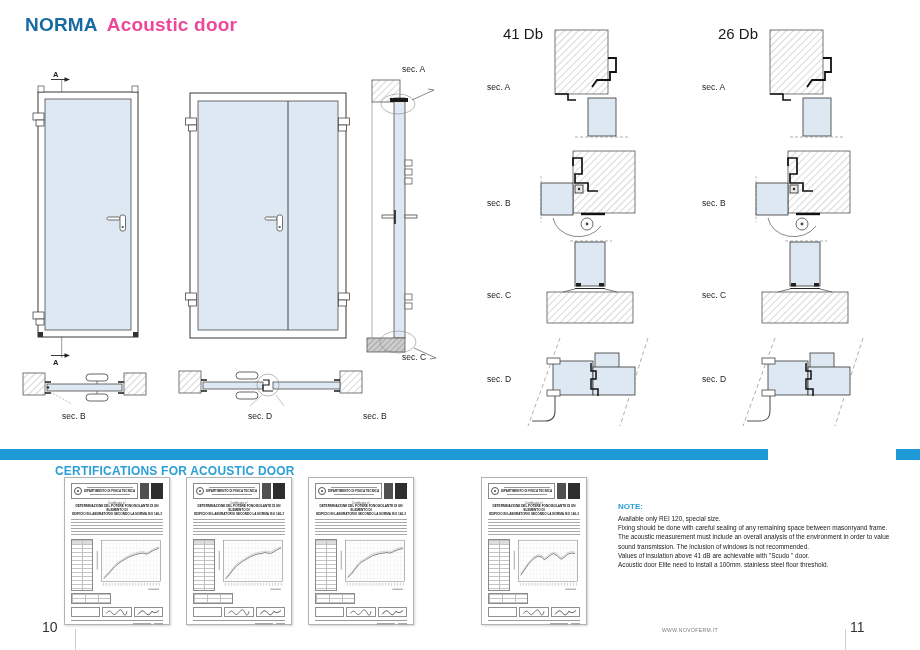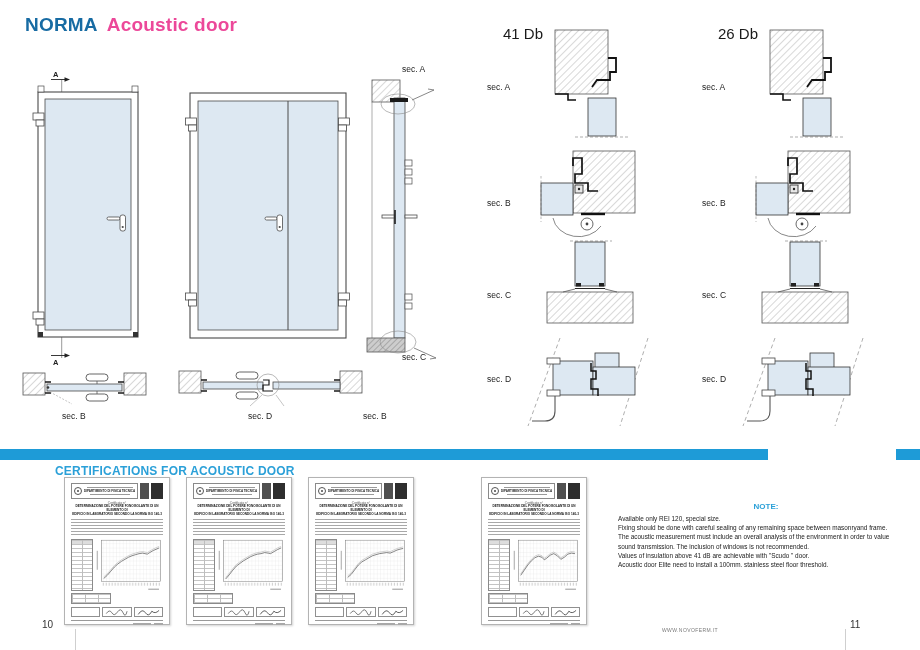--- a/index.html
+++ b/index.html
@@ -57,25 +57,25 @@
      repeating-linear-gradient(to bottom,#c4c4c4 0 1px,transparent 1px 4px);}
   .sig-row{display:flex;gap:2px;margin-top:3px;height:10px;}
   .sig-box{flex:1;border:1px solid #909090;box-sizing:border-box;}
   .sig-box svg{width:100%;height:100%;display:block;}
   .cert-foot{margin-top:3px;border-top:1px solid #9a9a9a;display:flex;justify-content:flex-end;gap:3px;padding-top:2px;}
   .fbar{display:block;height:2px;background:#a8a8a8;}
   .fb1{width:18px;} .fb2{width:9px;}
 
   
   .note{position:absolute;left:618px;top:502px;width:296px;}
-  .note-head{font-size:8px;font-weight:bold;color:#2ba0d8;margin-bottom:3px;text-align:center;}
+  .note-head{font-size:8px;font-weight:bold;color:#2ba0d8;margin-bottom:3px;}
   .note-line{font-size:6.4px;line-height:9.2px;color:#222;}
 
   
-  .pagenum{position:absolute;top:619px;font-size:10px;color:#333;}
+  .pagenum{position:absolute;top:619px;font-size:14px;color:#333;}
   .site{position:absolute;left:560px;top:627px;width:260px;text-align:center;font-size:5px;
         letter-spacing:.4px;color:#7a7a7a;}
   .tick{position:absolute;top:629px;width:1px;height:21px;background:#cfcfcf;}
 </style>
 </head>
 <body>
 
 <svg width="0" height="0" style="position:absolute" aria-hidden="true">
   <defs>
     <pattern id="hatch" width="5" height="5" patternUnits="userSpaceOnUse" patternTransform="rotate(45)">

